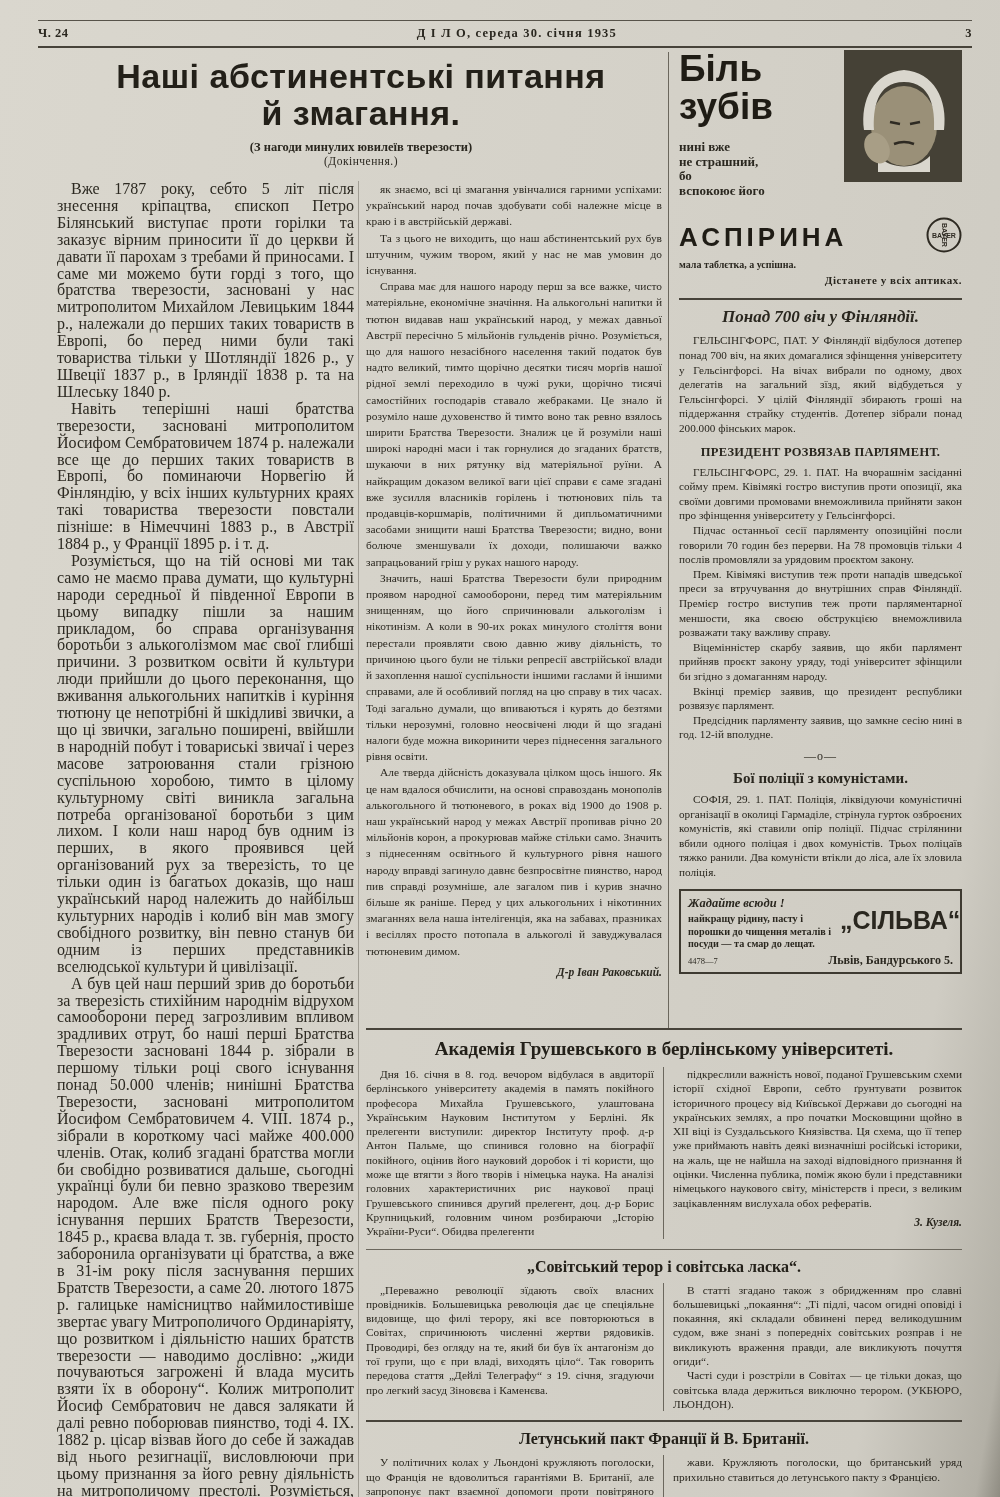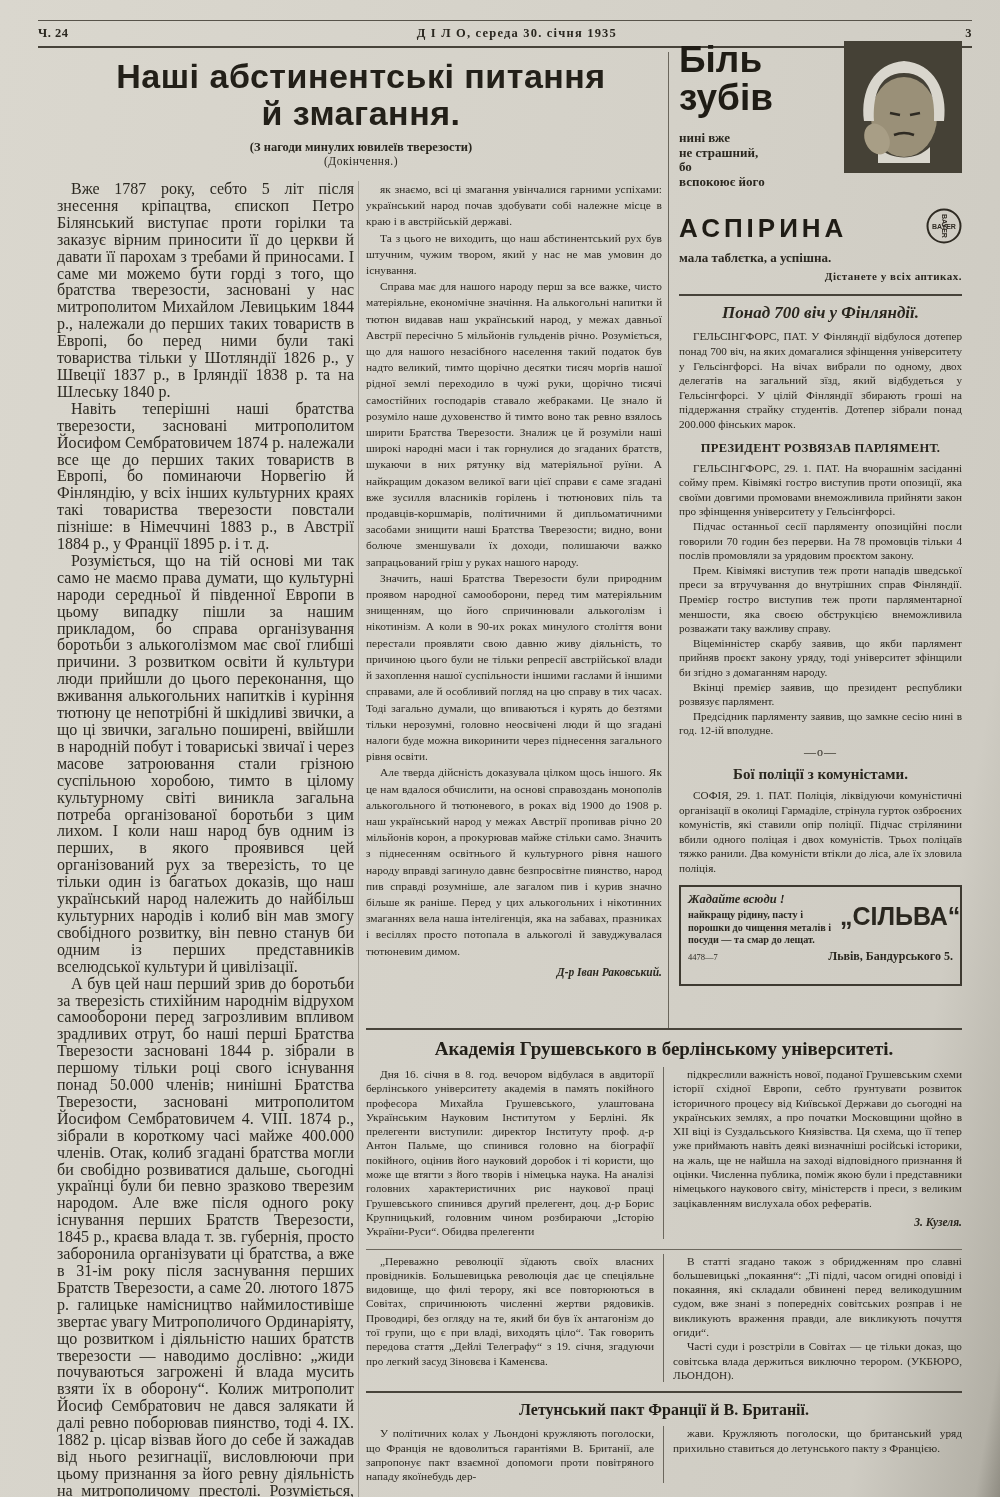--- a/index.html
+++ b/index.html
@@ -20,38 +20,38 @@
   
   .bodycol{position:absolute;text-align:justify;color:#2c2921}
   .bodycol p,.news-body p,.bcol p{margin:0;text-indent:14px}
   .col1{left:57px;top:181px;width:297px;height:1316px;font-size:16px;line-height:16.9px;overflow:hidden}
   .col2{left:366px;top:181px;width:296px;font-size:11.4px;line-height:16.2px}
   .signature{text-align:right;font-weight:bold;font-style:italic;text-indent:0 !important;margin-top:5px !important;font-size:11.5px}
   .vrule{position:absolute;width:1px;background:#6b675d}
   .v1{left:358px;top:181px;height:1316px;opacity:.5}
   .v2{left:668px;top:52px;height:976px}
   
-  .col3{position:absolute;left:679px;top:41px;width:283px}
+  .col3{position:absolute;left:679px;top:50px;width:283px}
   .aspirin-ad{position:relative;padding-bottom:6px}
   .asp-row{display:flex;justify-content:space-between}
   .asp-big{font-family:"Liberation Sans","DejaVu Sans",sans-serif;font-weight:bold;font-size:37px;line-height:1.02;color:#1f1c15}
   .asp-sub{margin-top:15px;font-weight:bold;font-size:13px;line-height:14.5px}
   .asp-sub p{margin:0;text-indent:0 !important}
   .asp-art svg{display:block}
   .asp-brandrow{display:flex;align-items:center;justify-content:space-between;margin-top:19px}
   .asp-brand{font-family:"Liberation Sans","DejaVu Sans",sans-serif;font-weight:bold;font-size:26px;letter-spacing:4px;color:#1f1c15}
-  .asp-tag{font-weight:bold;font-size:13px;margin-top:2px}
+  .asp-tag{font-weight:bold;font-size:10px;margin-top:2px}
   .asp-avail{font-weight:bold;font-size:11px;text-align:right;margin-top:4px;letter-spacing:.5px}
   .news-sec{border-top:2px solid #47433a;margin-top:6px;padding-top:5px}
   .finland-title{font-size:17px;font-weight:bold;font-style:italic;text-align:center;margin:2px 0 6px}
   .news-body{font-size:11.2px;line-height:14.6px;text-align:justify}
   .subhead{font-size:12.5px;font-weight:bold;text-align:center;margin:9px 0 5px;letter-spacing:.3px}
   .divider-o{text-align:center;font-size:12px;margin:7px 0 2px;letter-spacing:1px}
   .police-title{font-size:15px;font-weight:bold;text-align:center;margin:6px 0 5px}
-  .silva-ad{border:2px solid #3e3a31;margin-top:10px;padding:5px 7px 20px}
+  .silva-ad{border:2px solid #3e3a31;margin-top:10px;padding:5px 7px 4px}
   .silva-row{display:flex;justify-content:space-between;align-items:flex-start}
   .silva-call{font-weight:bold;font-size:12.5px;font-style:italic}
   .silva-desc{font-weight:bold;font-size:10.2px;line-height:12.5px;width:152px;margin-top:2px}
   .silva-name{font-family:"Liberation Sans","DejaVu Sans",sans-serif;font-weight:bold;font-size:25px;margin-top:10px;white-space:nowrap}
   .silva-bottom{display:flex;justify-content:space-between;align-items:baseline;margin-top:2px}
   .silva-ref{font-size:8.5px}
   .silva-addr{font-weight:bold;font-size:12px}
   
   .bottom-region{position:absolute;left:366px;top:1028px;width:596px;border-top:2px solid #47433a;padding-top:4px}
   .b-sec h2{text-align:center;font-size:19px;margin:4px 0 7px;color:#232019;font-weight:bold}
@@ -197,20 +197,21 @@
         <div class="bcol">
           <div>
               <p>підкреслили важність нової, поданої Грушевським схеми історії східної Европи, себто ґрунтувати розвиток історичного процесу від Київської Держави до сьогодні на українських землях, а про початки Московщини щойно в XII віці із Суздальського Князівства. Ця схема, що її тепер уже приймають навіть деякі визначніші російські історики, на жаль, ще не найшла на заході відповідного признання й оцінки. Численна публика, поміж якою були і представники німецького наукового світу, міністерств і преси, з великим зацікавленням вислухала обох рефератів.</p>
             </div>
           <p class="signature">З. Кузеля.</p>
         </div>
       </div>
     </article>
 
     <article class="b-sec soviet">
+      <h2>„Совітський терор і совітська ласка“.</h2>
       <div class="tworow">
         <div class="bcol">
             <p>„Переважно революції зїдають своїх власних провідників. Большевицька революція дає це спеціяльне видовище, що филі терору, які все повторюються в Совітах, спричинюють численні жертви рядовиків. Проводирі, без огляду на те, який би був їх антагонізм до тої групи, що є при владі, виходять ціло“. Так говорить передова стаття „Дейлі Телеграфу“ з 19. січня, згадуючи про легкий засуд Зіновєва і Каменєва.</p>
           </div>
         <div class="bcol">
             <p>В статті згадано також з обридженням про славні большевицькі „покаяння“: „Ті підлі, часом огидні оповіді і покаяння, які складали обвинені перед великодушним судом, вже знані з попередніх совітських розправ і не викликують враження правди, але викликують почуття огиди“.</p>
             <p>Часті суди і розстріли в Совітах — це тільки доказ, що совітська влада держиться виключно терором. (УКБЮРО, ЛЬОНДОН).</p>
           </div>
       </div>
     </article>

